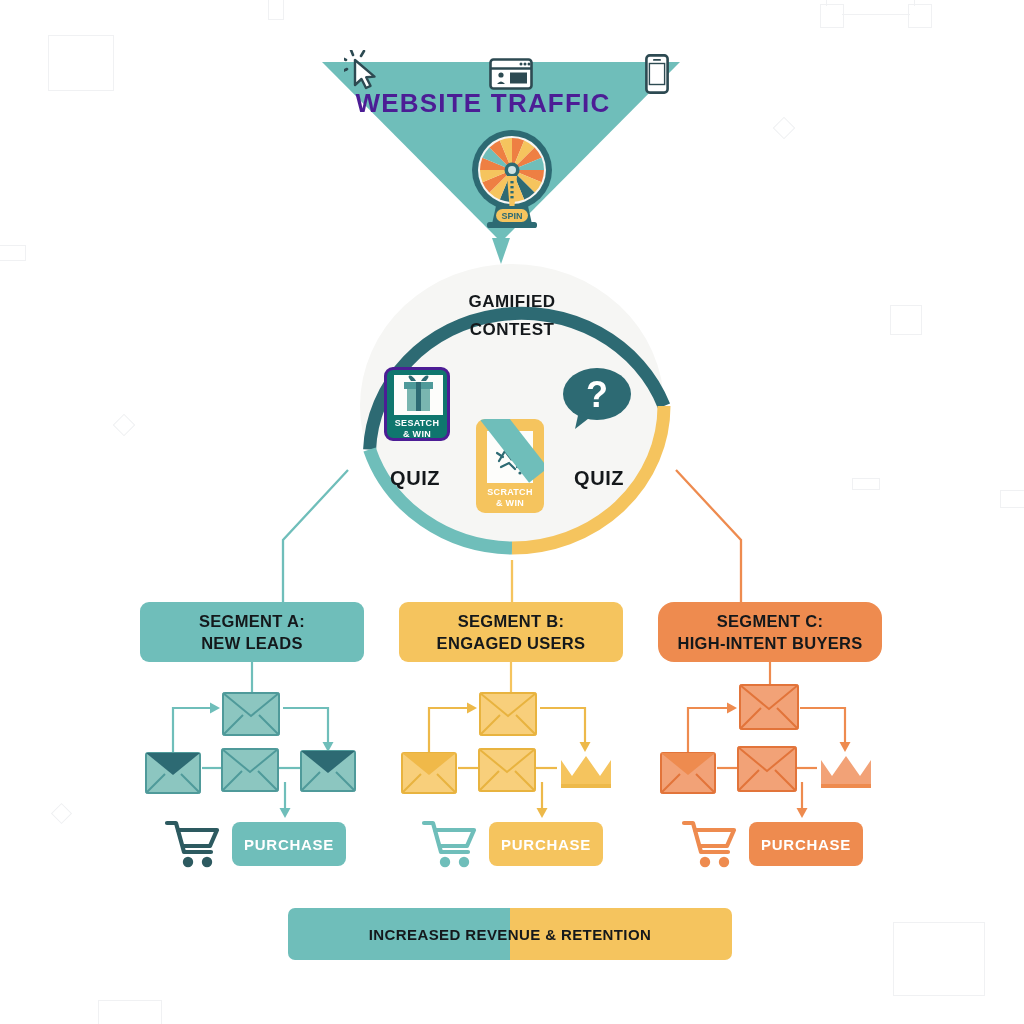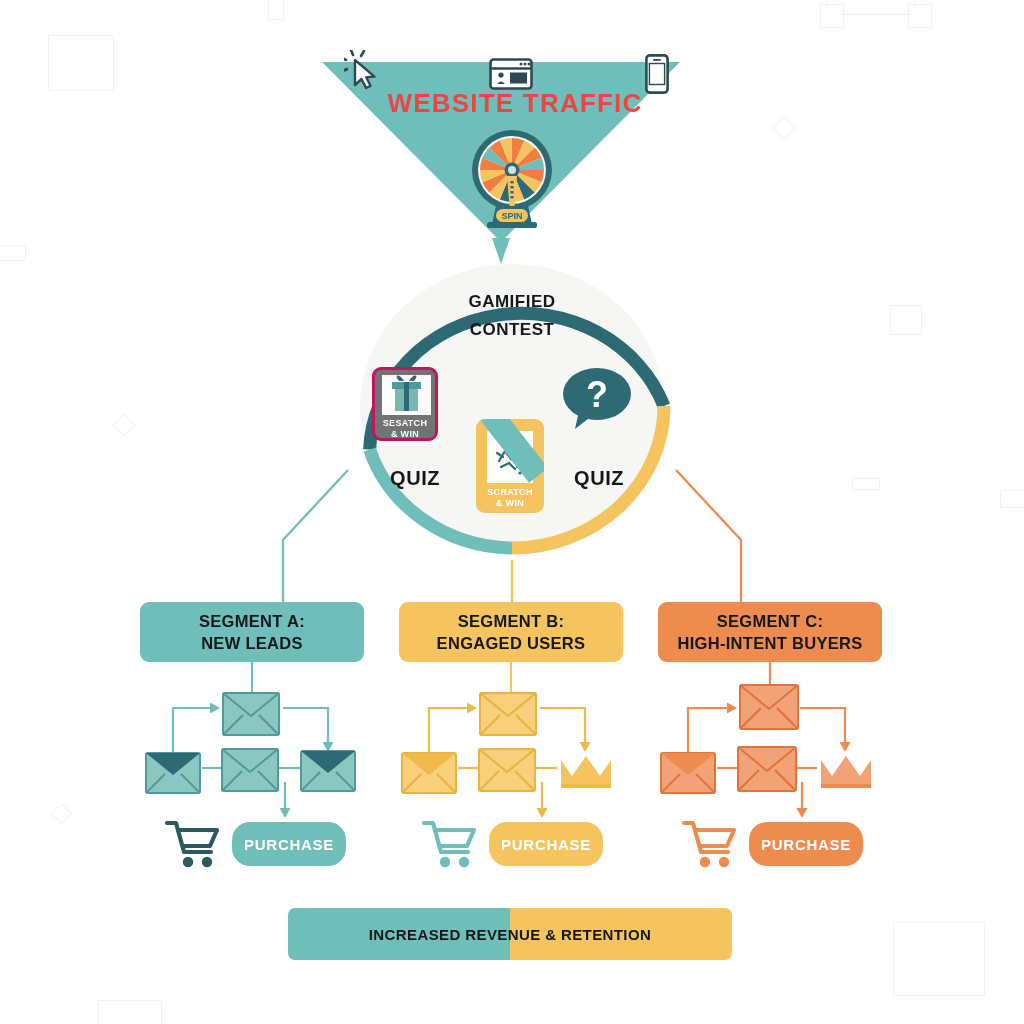--- a/index.html
+++ b/index.html
@@ -23,23 +23,23 @@
     width:358px;height:180px;
     background:#6FBEBA;
     clip-path:polygon(0 0, 100% 0, 50% 100%);
   }
   #funnel-tail{
     position:absolute;left:492px;top:238px;width:18px;height:26px;
     background:#6FBEBA;
     clip-path:polygon(0 0,100% 0,50% 100%);
   }
   #funnel-title{
-    position:absolute;left:336px;top:88px;width:358px;
+    position:absolute;left:304px;top:88px;width:358px;
     text-align:center;
-    color:#ef4444;
+    color:#4c1d95;
     font-size:26px;font-weight:bold;letter-spacing:1.2px;
   }
 
   
   .topicon{position:absolute;}
 
   
   #circle-wrap{position:absolute;left:346px;top:251px;width:332px;height:310px;}
   #circle-ring{
     position:absolute;left:0;top:0;width:332px;height:310px;
@@ -75,21 +75,21 @@
     color:#14181b;font-size:16.5px;font-weight:bold;line-height:22px;
     letter-spacing:.3px;
   }
 
   
   .flow{position:absolute;width:250px;height:200px;}
   .env{position:absolute;}
   .crown{position:absolute;}
   .cart{position:absolute;}
   .pbtn{
-    position:absolute;border-radius:18px;
+    position:absolute;border-radius:8px;
     display:flex;align-items:center;justify-content:center;
     color:#ffffff;font-size:15px;font-weight:bold;letter-spacing:.7px;
   }
 
   
   #banner{
     position:absolute;left:288px;top:908px;width:444px;height:52px;
     border-radius:7px;overflow:hidden;
   }
   #banner .half{position:absolute;top:0;height:100%;width:50%;}
@@ -216,21 +216,21 @@
       <path d="M 23.6 198.5 A 152 142 0 0 0 166 297" fill="none" stroke="#6FBEBA" stroke-width="13" stroke-linecap="butt"></path>
 
       <path d="M 166 297 A 152 142 0 0 0 318 155" fill="none" stroke="#F5C45E" stroke-width="13" stroke-linecap="butt"></path>
     </svg>
 
     <div id="circle-title">
       <div>GAMIFIED</div>
       <div>CONTEST</div>
     </div>
 
-    <div class="scard" style="left:26px;top:116px;width:66px;height:74px;background:#737373;border:3px solid #be185d;box-sizing:border-box;">
+    <div class="scard" style="left:38px;top:116px;width:66px;height:74px;background:#0f766e;border:3px solid #4c1d95;box-sizing:border-box;">
       <div class="inner" style="left:7px;top:5px;width:49px;height:40px;">
         <svg width="49" height="40" viewBox="0 0 49 40">
           <path d="M17 6 q-4 -5 -1.5 -5.5 q3 -0.4 6.5 5.5 z" fill="#2D6A73"></path>
           <path d="M32 6 q4 -5 1.5 -5.5 q-3 -0.4 -6.5 5.5 z" fill="#2D6A73"></path>
           <rect x="10" y="7" width="29" height="7" fill="#4F9A9A"></rect>
           <rect x="13" y="14" width="23" height="22" fill="#79B6B0"></rect>
           <rect x="22" y="7" width="5" height="29" fill="#2D6A73"></rect>
         </svg>
       </div>
       <div class="cap" style="top:48px;">
@@ -276,21 +276,21 @@
       <div>SEGMENT B:</div>
       <div>ENGAGED USERS</div>
     </div>
   </div>
   <div class="seg" style="left:140px;top:602px;width:224px;height:60px;background:#6FBEBA;">
     <div>
       <div>SEGMENT A:</div>
       <div>NEW LEADS</div>
     </div>
   </div>
-  <div class="seg" style="left:658px;top:602px;width:224px;height:60px;background:#EE8B4F;">
+  <div class="seg" style="left:658px;top:602px;width:224px;height:60px;background:#EE8B4F;border-radius:16px;">
     <div>
       <div>SEGMENT C:</div>
       <div>HIGH-INTENT BUYERS</div>
     </div>
   </div>
 
   <div class="flow" style="left:140px;top:680px;">
     <svg width="250" height="200" viewBox="0 0 250 200" style="position:absolute;left:0;top:0;">
       <g fill="none" stroke="#6FBEBA" stroke-width="2.2">
         <path d="M33 78 L33 28 L70 28"></path>

